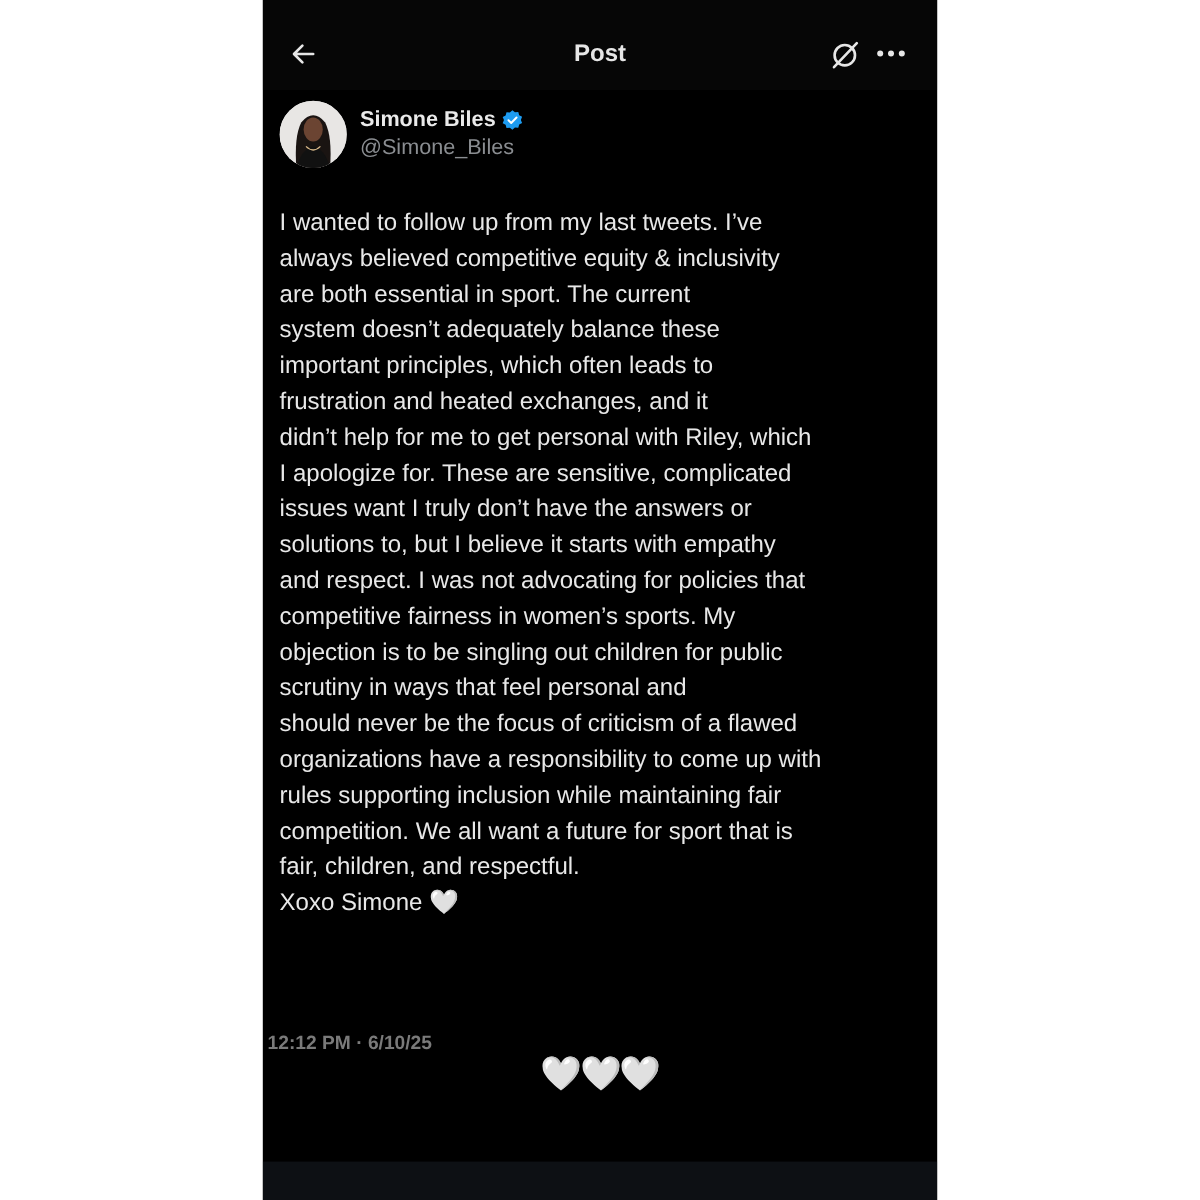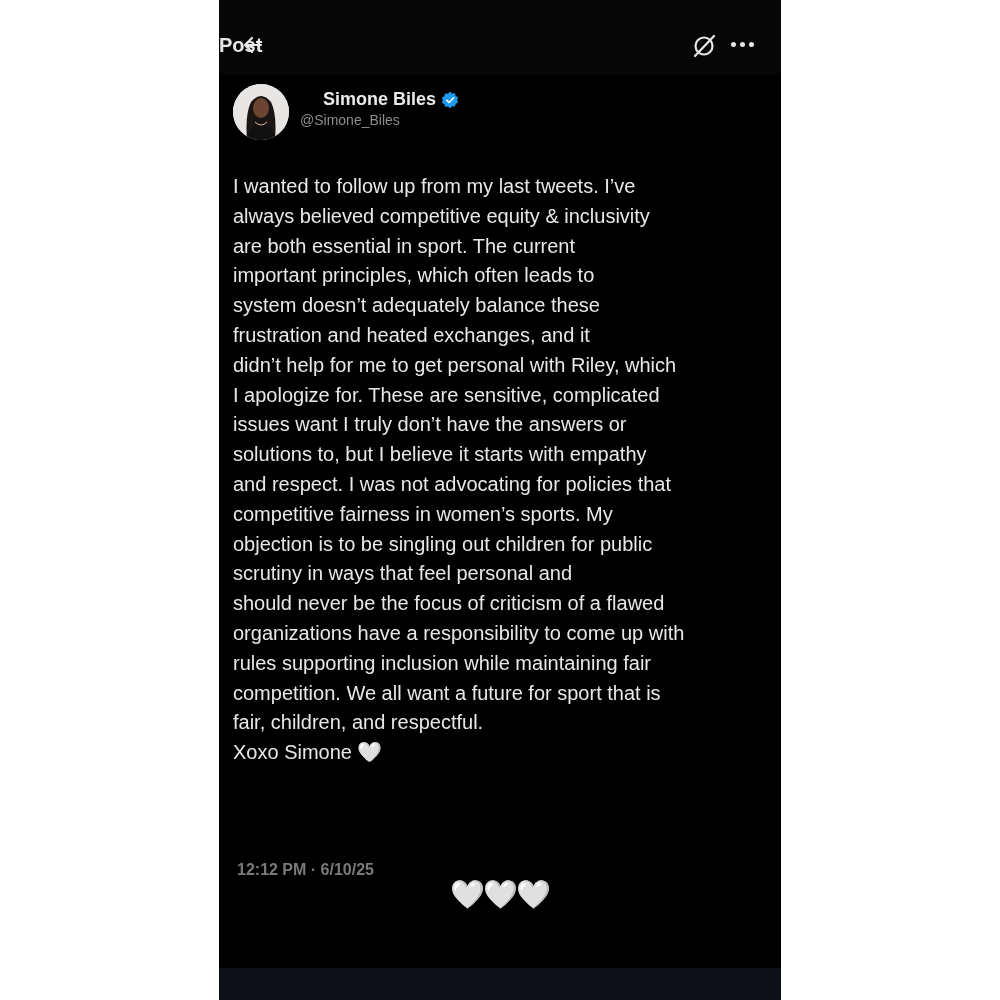--- a/index.html
+++ b/index.html
@@ -1,34 +1,34 @@
 <!DOCTYPE html>
 <html><head>
 <meta charset="utf-8">
 <style>
   html, body { margin:0; padding:0; }
   body { width:1000px; height:1000px; background:#ffffff; position:relative; overflow:hidden;
          font-family:"Liberation Sans", sans-serif; }
   .phone { position:absolute; left:219px; top:0; width:562px; height:1000px; background:#000; overflow:hidden; }
   .topbar { position:absolute; left:0; top:0; width:562px; height:75px; background:#060606; }
   .back { position:absolute; left:22px; top:33px; width:24px; height:24px; }
-  .title { position:absolute; left:0; right:0; top:34px; color:#e6e6e6;
+  .title { position:absolute; left:0; right:0; top:34px; text-align:center; color:#e6e6e6;
            font-weight:bold; font-size:20px; }
   .grok { position:absolute; left:472px; top:33px; width:26px; height:26px; }
   .more { position:absolute; left:512px; top:42px; width:26px; height:8px; display:flex; gap:4px; }
   .more span { width:5px; height:5px; border-radius:50%; background:#e6e6e6; display:block; }
   .avatar { position:absolute; left:14px; top:84px; width:56px; height:56px; border-radius:50%;
             background:#ddd; overflow:hidden; }
-  .name-row { position:absolute; left:81px; top:89px; display:flex; align-items:center; gap:5px;margin-left:23px; }
+  .name-row { position:absolute; left:81px; top:89px; display:flex; align-items:center; gap:5px; }
   .name { color:#eaeaea; font-weight:bold; font-size:18px; }
-  .handle { position:absolute; left:81px; top:112px; color:#8a8d91; font-size:14px; }
+  .handle { position:absolute; left:81px; top:112px; color:#8a8d91; font-size:18px; }
   .body { position:absolute; left:14px; top:172px; width:545px; color:#e8e8e8; font-weight:normal;
           font-size:20px; line-height:29.8px; }
   .body div { white-space:nowrap; }
-  .timestamp { position:absolute; left:18px; top:861px; color:#7a7a7a; font-weight:bold; font-size:16px; }
+  .timestamp { position:absolute; left:4px; top:861px; color:#7a7a7a; font-weight:bold; font-size:16px; }
   .hearts { position:absolute; left:0; right:0; top:878px; text-align:center; font-size:28px; color:#f0f0f0; letter-spacing:-2px; }
   .bottombar { position:absolute; left:0; top:968px; width:562px; height:32px; background:#0d1014; }
 </style>
 </head>
 <body>
 
 <div class="phone">
   <div class="topbar">
     <svg class="back" viewBox="0 0 24 24">
       <path d="M20 12H5M11 5l-7 7 7 7" stroke="#e6e6e6" stroke-width="2.2" fill="none" stroke-linecap="round" stroke-linejoin="round"></path>
@@ -61,22 +61,22 @@
       <path d="M11 1l2.6 2.2 3.4-.4.9 3.3 3 1.6-1.3 3.2 1.3 3.2-3 1.6-.9 3.3-3.4-.4L11 21l-2.6-2.2-3.4.4-.9-3.3-3-1.6 1.3-3.2L1.1 7.9l3-1.6.9-3.3 3.4.4z" fill="#1d9bf0"></path>
       <path d="M7 11.3l2.8 2.7L15.2 8.5" stroke="#fff" stroke-width="2" fill="none" stroke-linecap="round" stroke-linejoin="round"></path>
     </svg>
   </div>
   <div class="handle">@Simone_Biles</div>
 
   <div class="body">
     <div>I wanted to follow up from my last tweets. I’ve</div>
     <div>always believed competitive equity &amp; inclusivity</div>
     <div>are both essential in sport. The current</div>
+    <div>system doesn’t adequately balance these</div>
     <div>important principles, which often leads to</div>
-    <div>system doesn’t adequately balance these</div>
     <div>frustration and heated exchanges, and it</div>
     <div>didn’t help for me to get personal with Riley, which</div>
     <div>I apologize for. These are sensitive, complicated</div>
     <div>issues want I truly don’t have the answers or</div>
     <div>solutions to, but I believe it starts with empathy</div>
     <div>and respect. I was not advocating for policies that</div>
     <div>competitive fairness in women’s sports. My</div>
     <div>objection is to be singling out children for public</div>
     <div>scrutiny in ways that feel personal and</div>
     <div>should never be the focus of criticism of a flawed</div>

